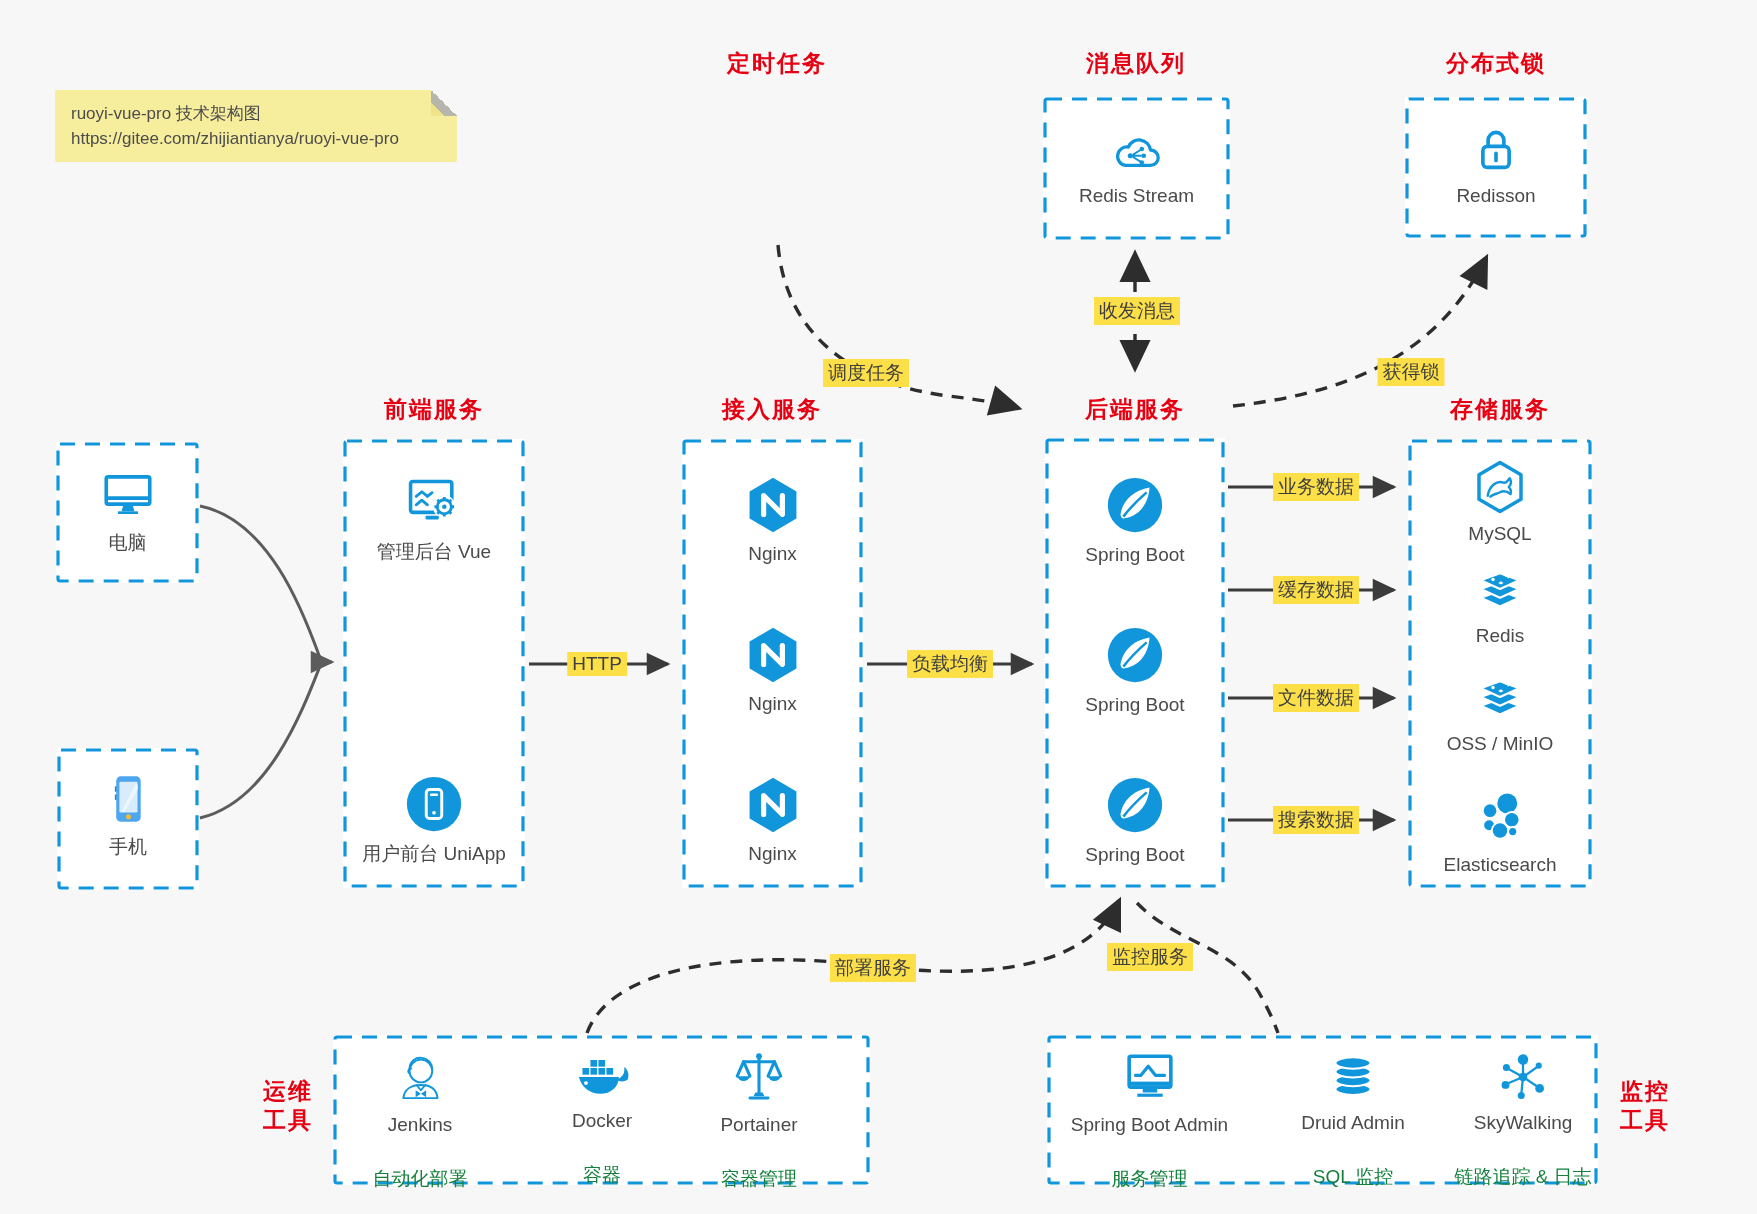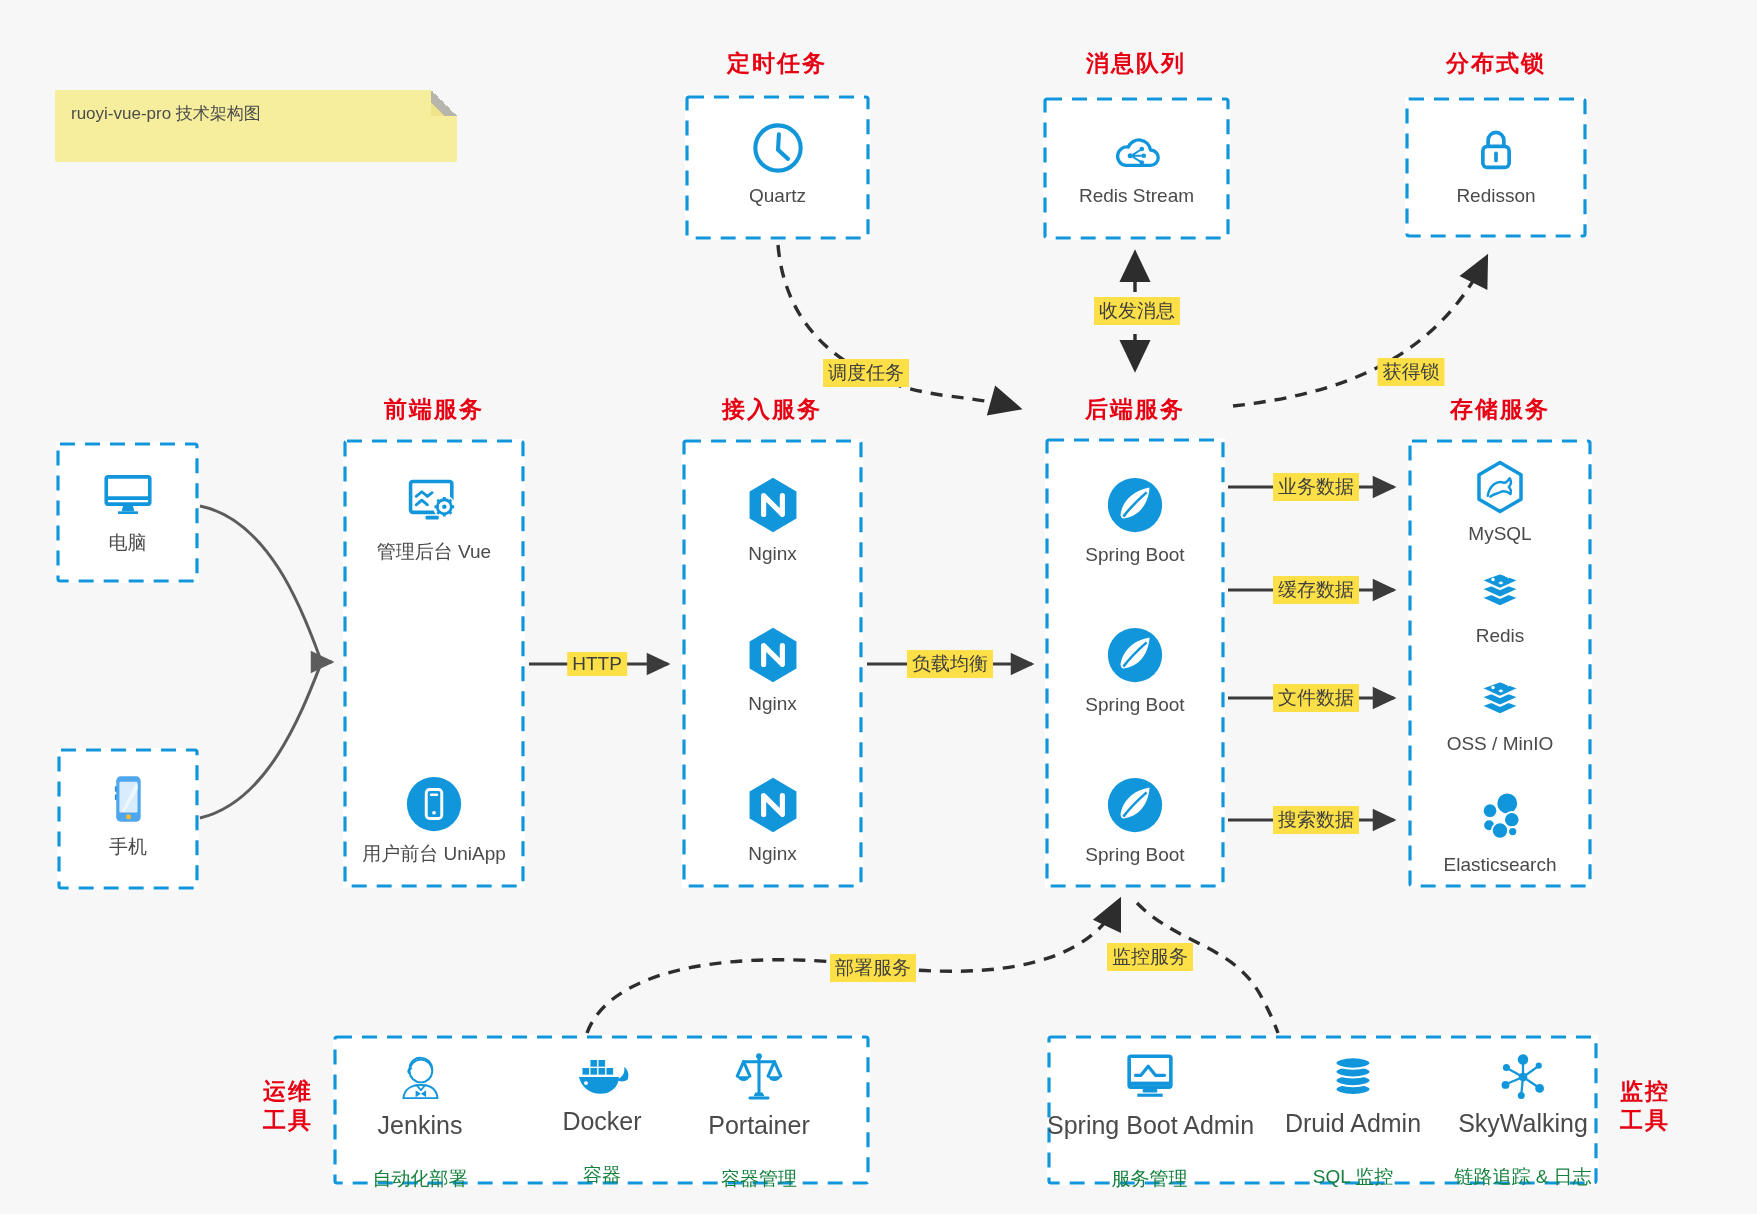--- a/index.html
+++ b/index.html
@@ -15,21 +15,21 @@
           font-size:23px;letter-spacing:2px;white-space:nowrap;text-align:center;}
   .side-title{position:absolute;z-index:3;width:72px;text-align:center;color:#e60012;font-weight:700;
           font-size:23px;line-height:29px;letter-spacing:2px;}
   .svc-item{position:absolute;left:0;right:0;text-align:center;}
   .svc-item svg{display:block;margin:0 auto;}
   .ilabel{font-size:19px;color:#4a4a4a;margin-top:8px;line-height:1.2;white-space:nowrap;}
   .edge-label{position:absolute;z-index:3;transform:translate(-50%,-50%);background:#fde047;
           padding:1px 5px;font-size:19px;color:#3f3f3f;white-space:nowrap;}
   .bot-item{position:absolute;top:0;height:100%;text-align:center;}
   .bot-item svg{display:block;margin:14px auto 0;}
-  .bname{font-size:25px;color:#4a4a4a;margin-top:5px;line-height:26px;white-space:nowrap;}
+  .bname{font-size:19px;color:#4a4a4a;margin-top:5px;line-height:26px;white-space:nowrap;}
   .bdesc{font-size:19px;color:#15803d;line-height:26px;white-space:nowrap;margin-top:28px;}
   .note{position:absolute;left:55px;top:90px;width:402px;height:72px;background:#f6ee9c;z-index:2;
         border-radius:2px;}
   .note-inner{padding:11px 0 0 16px;font-size:17px;line-height:25px;color:#4c4c4c;white-space:nowrap;}
   .note-fold{position:absolute;top:0;right:0;width:26px;height:26px;
         background:linear-gradient(225deg,#f7f7f8 0 50%,#b6b6ac 50% 74%,#efe588 74%);}
 </style>
 </head>
 <body>
 
@@ -61,51 +61,40 @@
     <path class="dl" d="M1135 313 V368" marker-end="url(#arrowD)"></path>
     <path class="dl" d="M1233 406 C1330 395 1432 366 1486 258" marker-end="url(#arrowD)"></path>
     <path class="dl" d="M587 1033 C612 965 742 949 873 966 C1002 982 1090 962 1119 901" marker-end="url(#arrowD)"></path>
     <path class="dl" d="M1137 903 C1178 945 1235 945 1262 998 C1270 1013 1274 1022 1278 1033"></path>
   </svg>
 
   <div class="note">
     <div class="note-fold"></div>
     <div class="note-inner">
       <div>ruoyi-vue-pro 技术架构图</div>
+      <div>https://gitee.com/zhijiantianya/ruoyi-vue-pro</div>
     </div>
   </div>
 
   <div class="gtitle" style="left:777px;top:48px;">定时任务</div>
   <div class="gtitle" style="left:1136px;top:48px;">消息队列</div>
   <div class="gtitle" style="left:1496px;top:48px;">分布式锁</div>
   <div class="gtitle" style="left:434px;top:394px;">前端服务</div>
   <div class="gtitle" style="left:772px;top:394px;">接入服务</div>
   <div class="gtitle" style="left:1135px;top:394px;">后端服务</div>
   <div class="gtitle" style="left:1500px;top:394px;">存储服务</div>
   <div class="side-title" style="left:252px;top:1077px;">
     <div>运维</div>
     <div>工具</div>
   </div>
   <div class="side-title" style="left:1609px;top:1077px;">
     <div>监控</div>
     <div>工具</div>
   </div>
 
-  <div class="gbox" style="left:685px;top:95px;width:185px;height:145px;">
-    <svg class="bframe" width="185" height="145">
-        <rect x="2" y="2" width="181" height="141" rx="2" fill="none" stroke="#1296db" stroke-width="3.2" stroke-dasharray="15 10"></rect>
-      </svg>
-    <div class="svc-item" style="top:24px;">
-      <svg width="58" height="58" viewBox="0 0 64 64">
-        <circle cx="32" cy="32" r="25" fill="none" stroke="#1296db" stroke-width="4.5"></circle>
-        <path d="M33 17 L32 34 L43 44" fill="none" stroke="#1296db" stroke-width="4.5" stroke-linecap="round" stroke-linejoin="round"></path>
-      </svg>
-      <div class="ilabel">Quartz</div>
-    </div>
-  </div>
 
   <div class="gbox" style="left:1043px;top:97px;width:187px;height:143px;">
     <svg class="bframe" width="187" height="143">
         <rect x="2" y="2" width="183" height="139" rx="2" fill="none" stroke="#1296db" stroke-width="3.2" stroke-dasharray="15 10"></rect>
       </svg>
     <div class="svc-item" style="top:26px;">
       <svg width="62" height="54" viewBox="0 0 64 56">
         <path d="M20 44 h26 a8 8 0 0 0 0-16 a12 12 0 0 0 -23-3 a9 9 0 0 0 -3 19 z" fill="none" stroke="#1296db" stroke-width="3.4" stroke-linejoin="round"></path>
         <circle cx="25" cy="34" r="2.6" fill="#1296db"></circle>
         <circle cx="37" cy="27" r="2.4" fill="#1296db"></circle>

